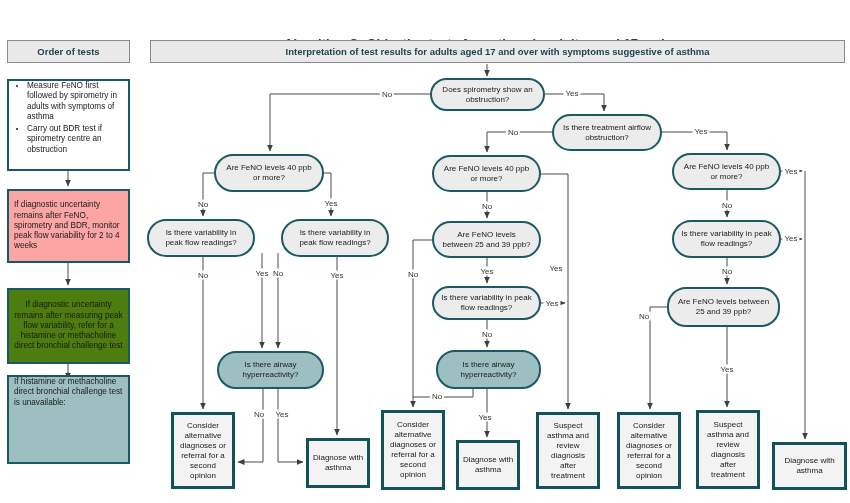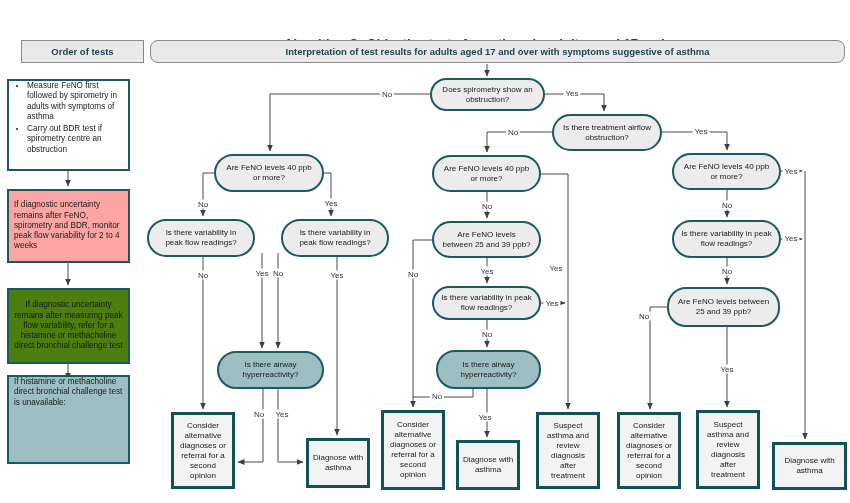--- a/index.html
+++ b/index.html
@@ -88,38 +88,38 @@
       <polyline marker-end="url(#arr)" points="668,307 650,307 650,409"></polyline>
       <polyline marker-end="url(#arr)" points="727,327 727,407"></polyline>
       <polyline marker-end="url(#arr)" points="68,171 68,186"></polyline>
       <polyline marker-end="url(#arr)" points="68,263 68,285"></polyline>
       <polyline marker-end="url(#arr)" points="68,364 68,379"></polyline>
     </g>
   </svg>
 
   <div class="node-layer">
 
-    <div class="hdrbox" style="left:21px;top:40px;width:123px;height:23px;">Order of tests</div>
+    <div class="hdrbox" style="left:7px;top:40px;width:123px;height:23px;">Order of tests</div>
 
     <div class="sidebox white" style="left:7px;top:79px;width:123px;height:92px;">
       <ul>
         <li>Measure FeNO first followed by spirometry in adults with symptoms of asthma</li>
         <li>Carry out BDR test if spirometry centre an obstruction</li>
       </ul>
     </div>
 
     <div class="sidebox gray" style="left:7px;top:189px;width:123px;height:74px;">If diagnostic uncertainty remains after FeNO, spirometry and BDR, monitor peak flow variability for 2 to 4 weeks</div>
 
     <div class="sidebox tealcenter" style="left:7px;top:288px;width:123px;height:76px;">If diagnostic uncertainty remains after measuring peak flow variability, refer for a histamine or methacholine direct bronchial challenge test</div>
 
     <div class="sidebox teal" style="left:7px;top:375px;width:123px;height:89px;">
       <div>If histamine or methacholine direct bronchial challenge test is unavailable:</div>
     </div>
 
-    <div class="hdrbox" style="left:150px;top:40px;width:695px;height:23px;border-radius:8px;">Interpretation of test results for adults aged 17 and over with symptoms suggestive of asthma</div>
+    <div class="hdrbox" style="left:150px;top:40px;width:695px;height:23px;">Interpretation of test results for adults aged 17 and over with symptoms suggestive of asthma</div>
 
     <div class="pill" style="left:430px;top:78px;width:115px;height:33px;">Does spirometry show an obstruction?</div>
     <div class="pill" style="left:552px;top:114px;width:110px;height:37px;">Is there treatment airflow obstruction?</div>
 
     <div class="pill" style="left:214px;top:154px;width:110px;height:38px;">Are FeNO levels 40 ppb or more?</div>
     <div class="pill" style="left:432px;top:155px;width:109px;height:37px;">Are FeNO levels 40 ppb or more?</div>
     <div class="pill" style="left:672px;top:153px;width:109px;height:37px;">Are FeNO levels 40 ppb or more?</div>
 
     <div class="pill" style="left:147px;top:219px;width:108px;height:38px;">Is there variability in peak flow readings?</div>
     <div class="pill" style="left:281px;top:219px;width:108px;height:38px;">Is there variability in peak flow readings?</div>

